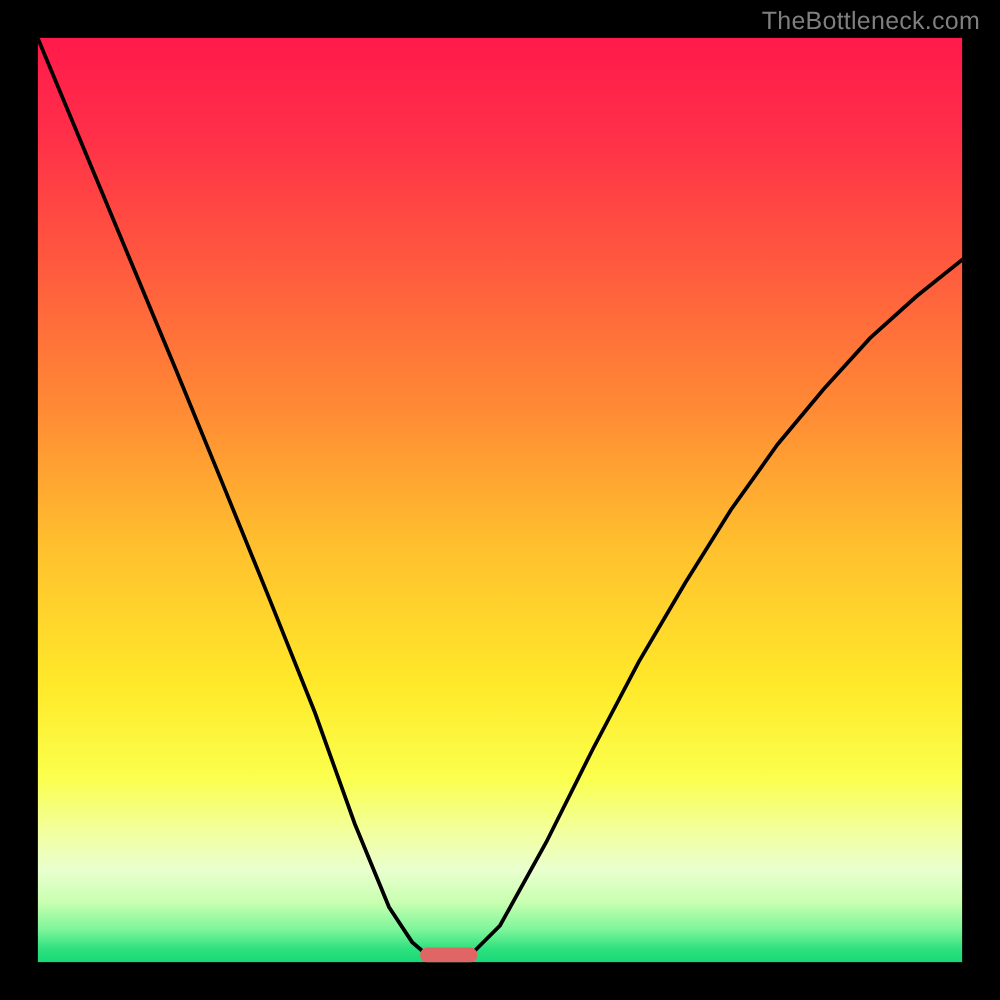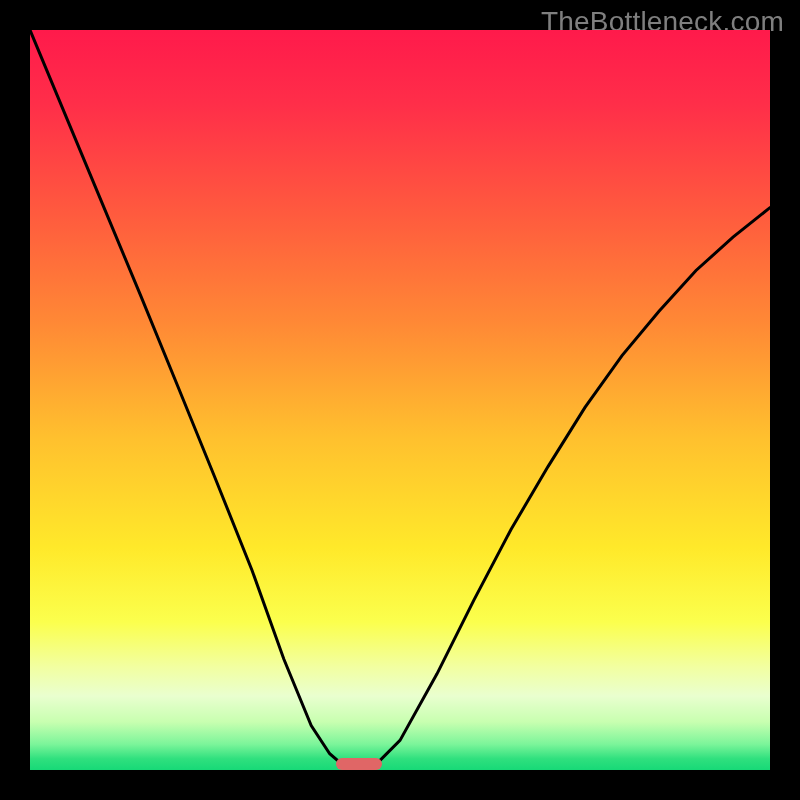--- a/index.html
+++ b/index.html
@@ -35,21 +35,21 @@
     position: absolute;
     inset: 0;
     width: 100%;
     height: 100%;
   }
   .watermark {
     position: absolute;
     top: 6px;
     right: 16px;
     color: #7f7f7f;
-    font-size: 28px;
+    font-size: 20px;
     letter-spacing: 0.2px;
     font-weight: 400;
   }
   .marker {
     position: absolute;
     background: #e06666;
     border-radius: 6px;
     height: 12px;
     width: 46px;
   }

